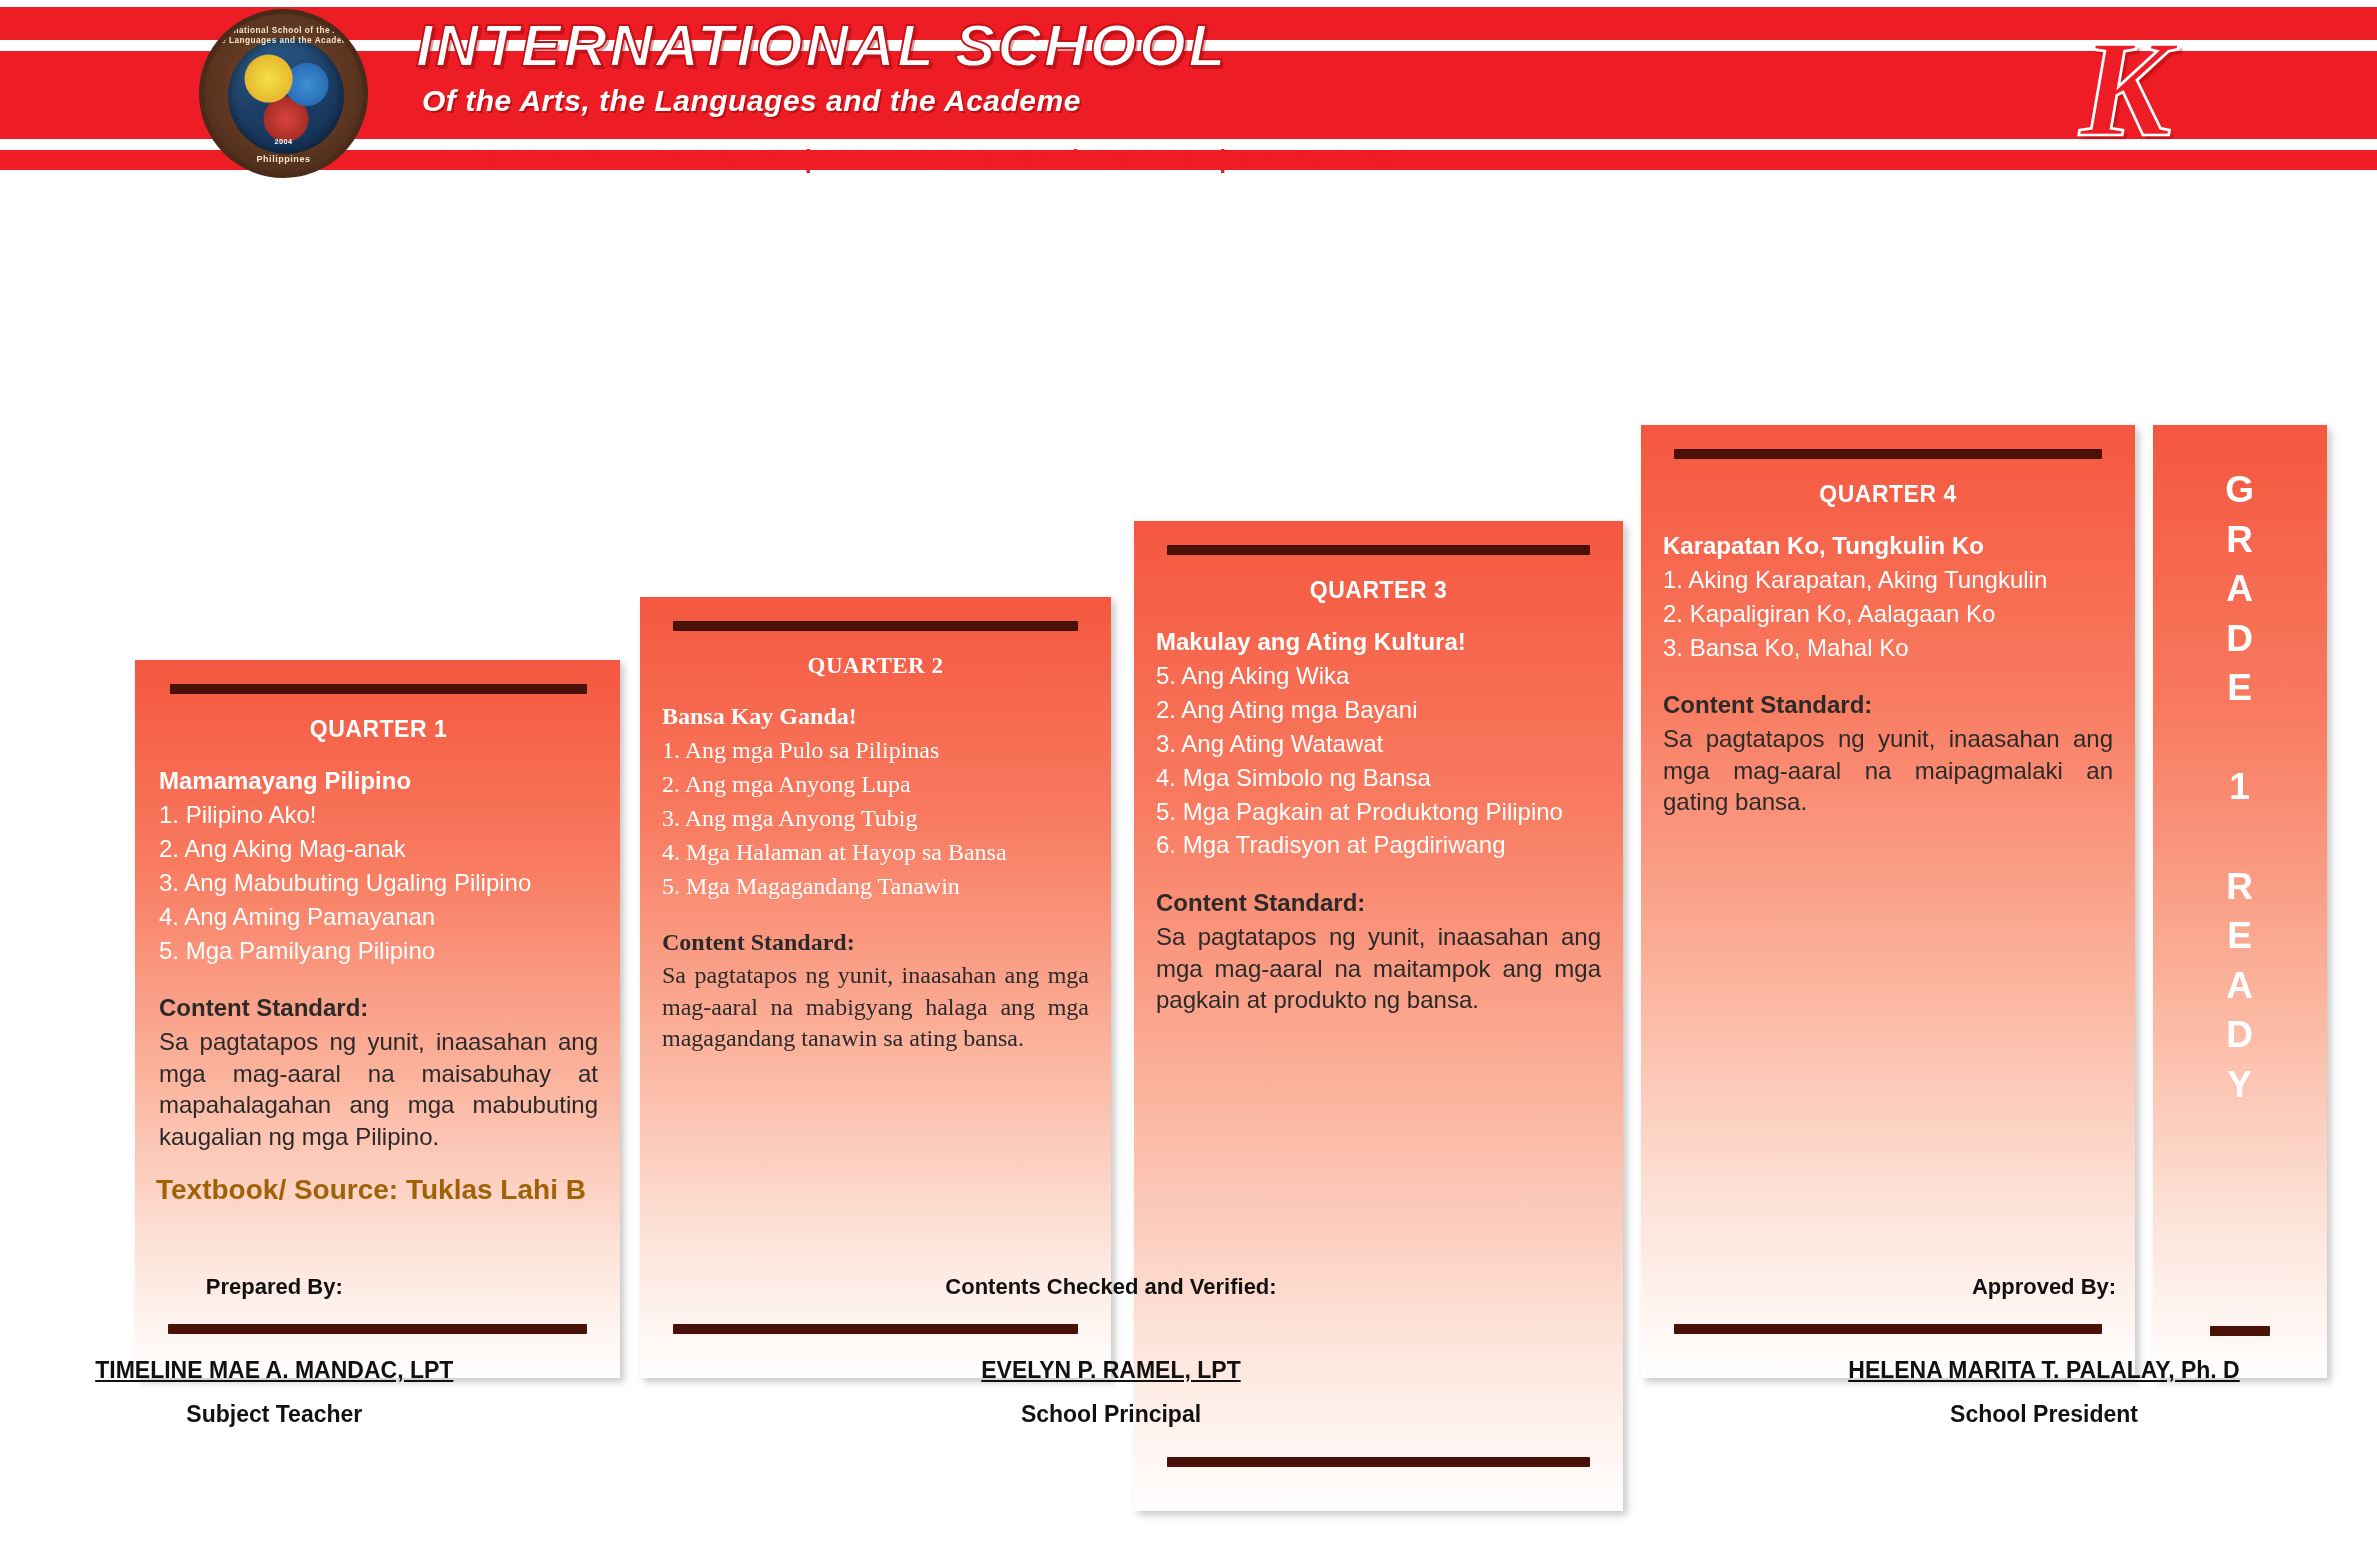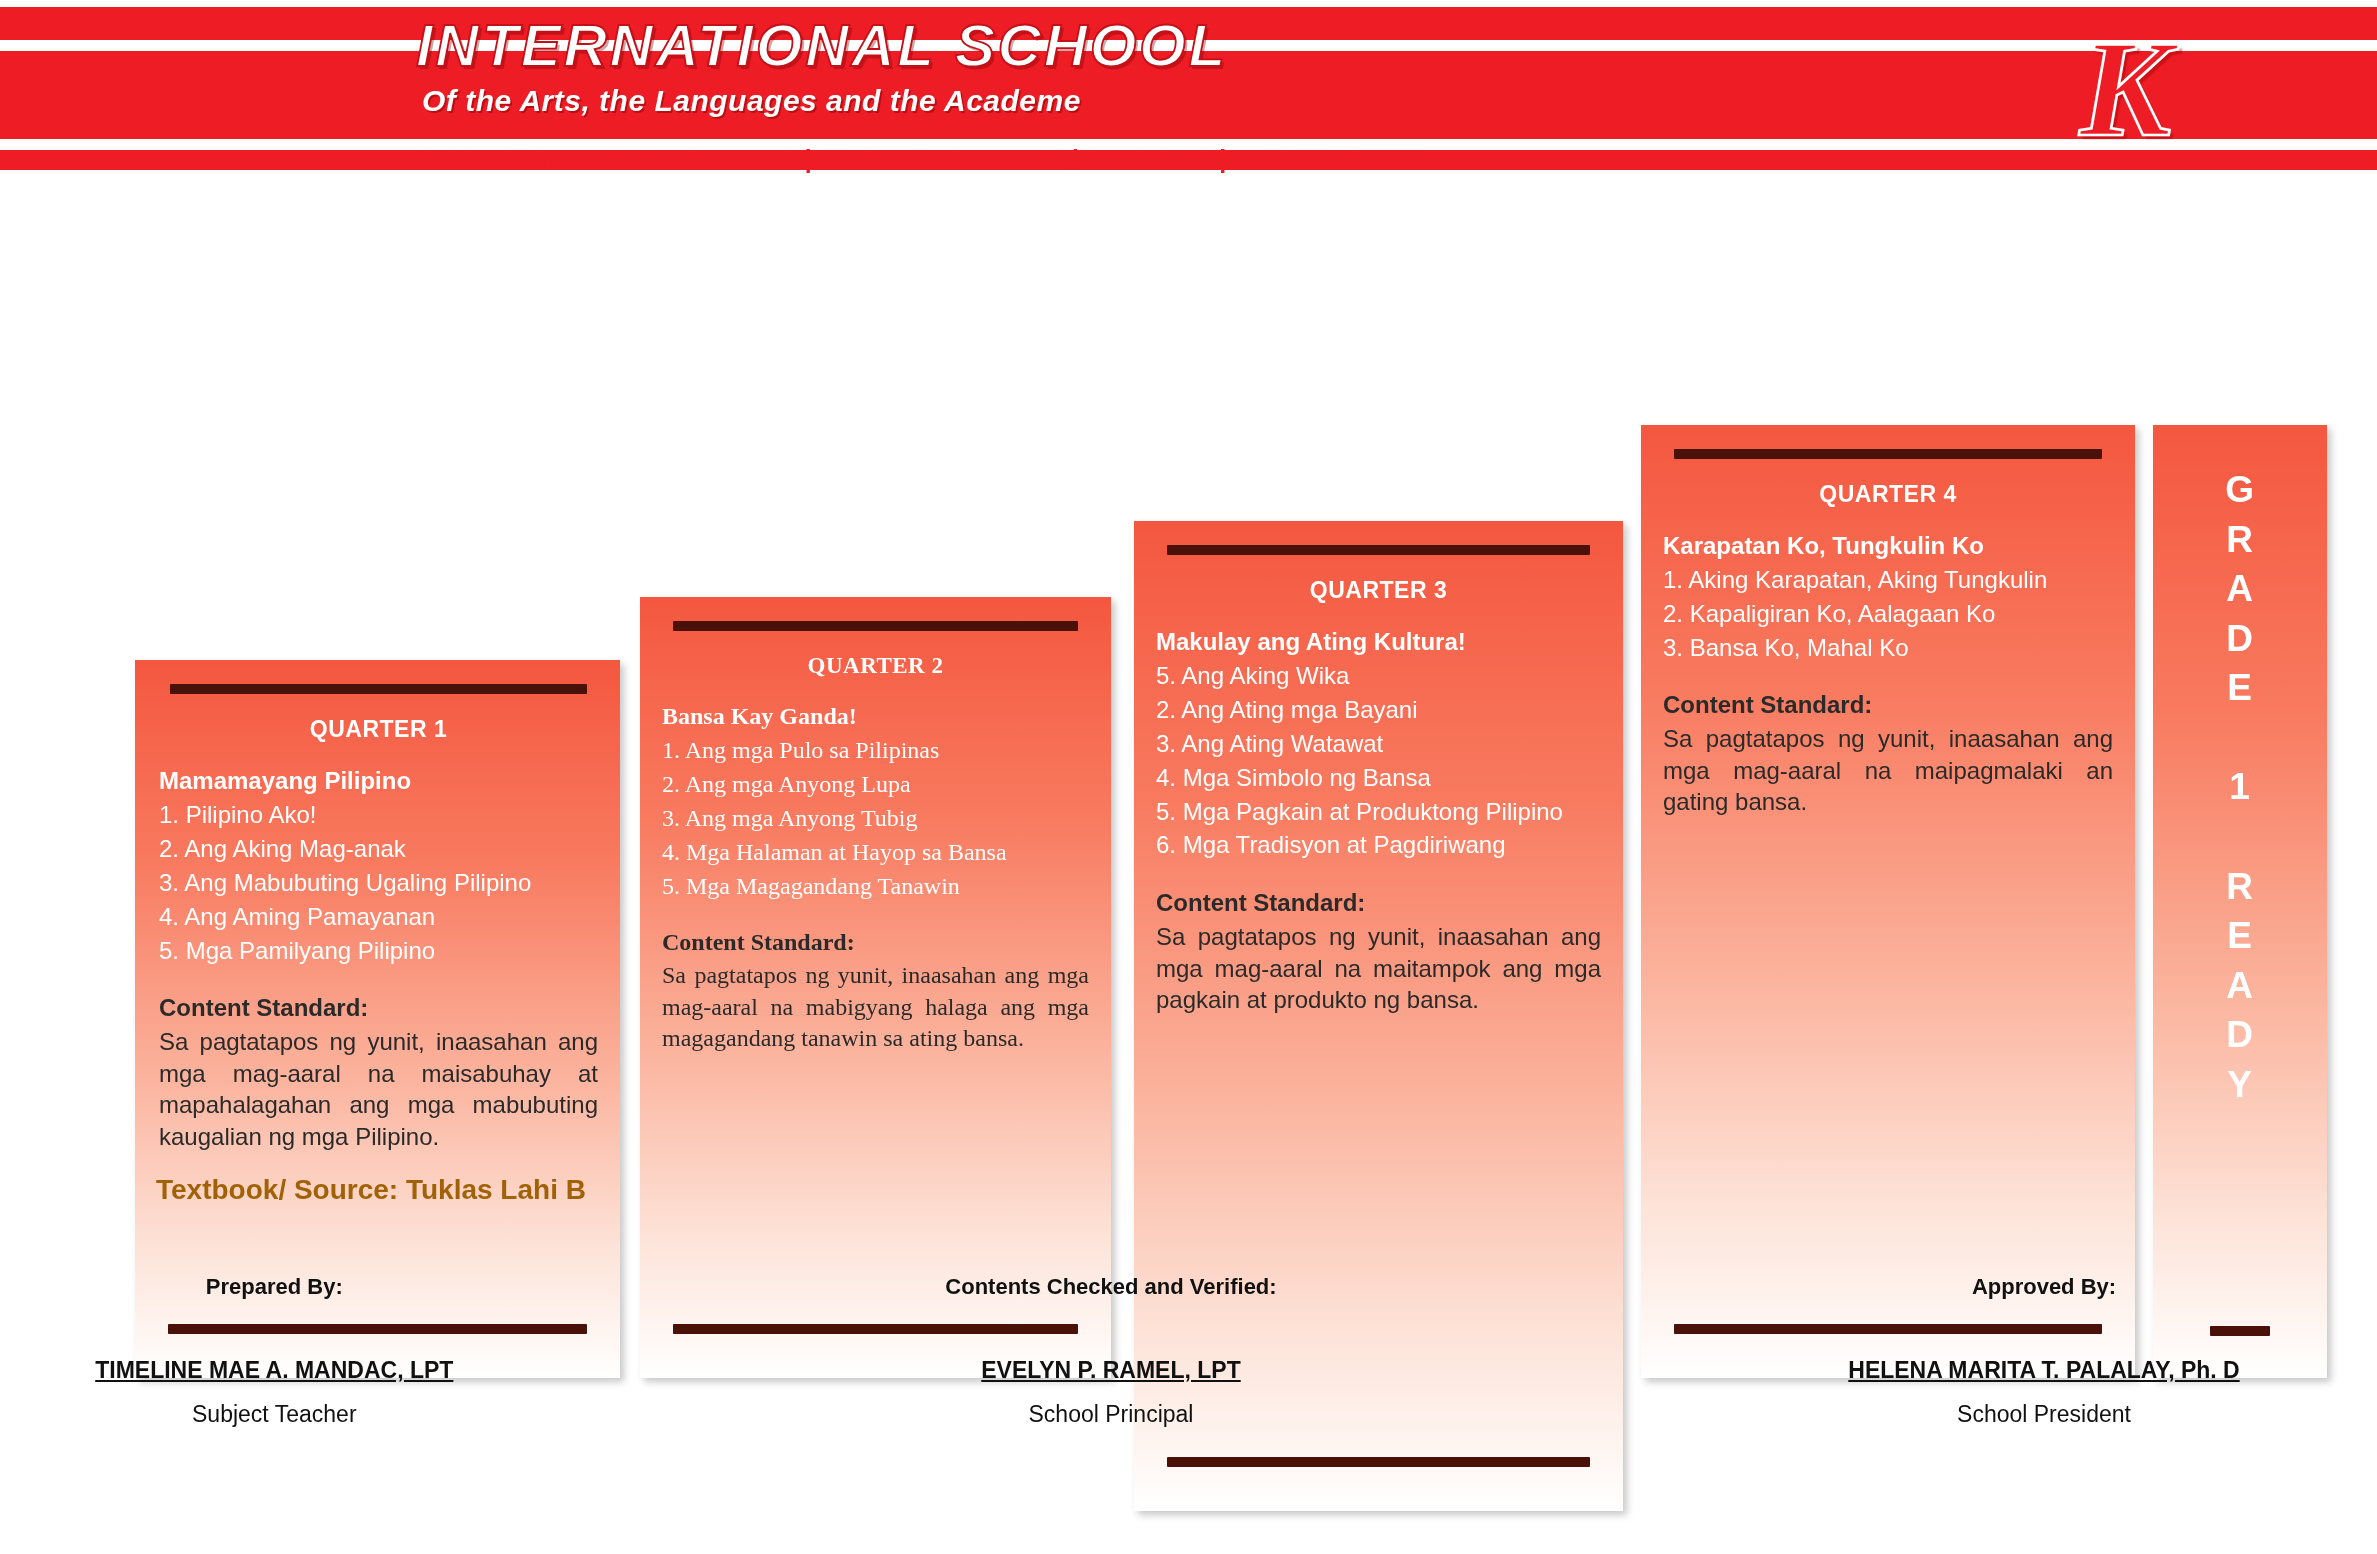--- a/index.html
+++ b/index.html
@@ -282,34 +282,42 @@
   .sig-name {
     font-size: 23px;
     font-weight: bold;
     color: #111111;
     text-decoration: underline;
     display: inline-block;
     margin-top: 57px;
   }
   .sig-role {
     font-size: 23px;
-    font-weight: normal;
+    font-weight: bold;
     color: #111111;
     display: block;
     margin-top: 16.5px;
   }
 </style>
 </head>
 <body>
 
 <div class="header">
   <div class="stripe stripe-1"></div>
   <div class="stripe stripe-2"></div>
   <div class="stripe stripe-3"></div>
 
+  <div class="logo">
+    <div class="logo-inner"></div>
+    <div class="logo-ring-text">
+      <div class="logo-top-text">International School of the Arts, the Languages and the Academe</div>
+      <div class="logo-year">2004</div>
+      <div class="logo-bottom-text">Philippines</div>
+    </div>
+  </div>
 
   <div class="school-name">INTERNATIONAL SCHOOL</div>
   <div class="school-sub">Of the Arts, the Languages and the Academe</div>
   <div class="dept-line">ELEMENTARY DEPARTMENT | CURRICULUM MAP/ TIMELINE | S.Y. 2021-2022</div>
 
   <div class="k-logo">
     <div class="k-letter">K</div>
   </div>
 
   <div class="main-title">ARALING PANLIPUNAN</div>

